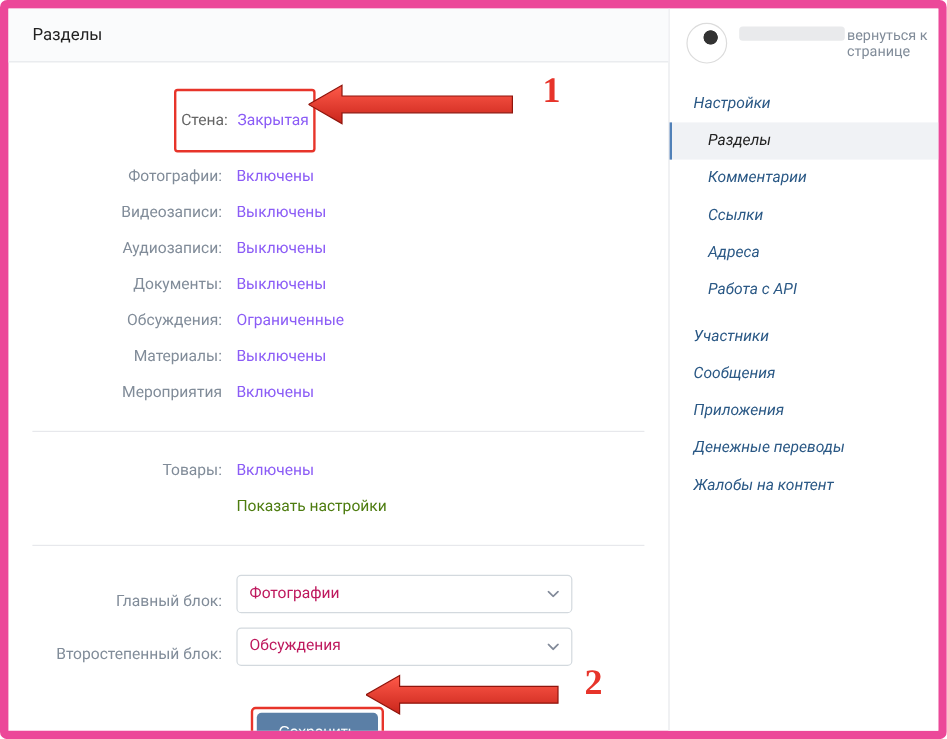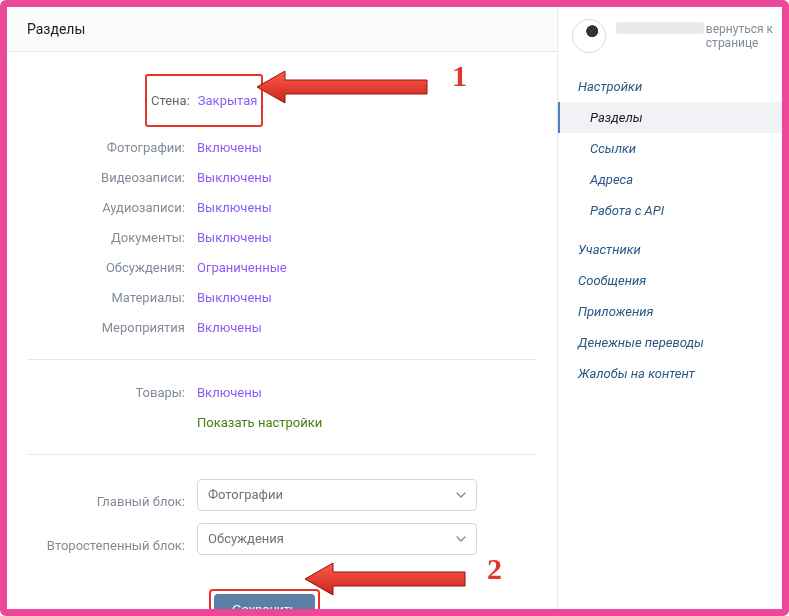--- a/index.html
+++ b/index.html
@@ -68,21 +68,21 @@
   .highlight-row .row-label { width: auto; padding-right: 8px; }
   .select {
     display: flex;
     align-items: center;
     justify-content: space-between;
     width: 280px;
     height: 32px;
     border: 1px solid #d3d9de;
     border-radius: 4px;
     padding: 0 10px;
-    color: #737373;
+    color: #be185d;
     background: #fff;
     cursor: pointer;
   }
   .chev {
     width: 10px; height: 10px;
     display: inline-flex; align-items: center; justify-content: center;
   }
   .chev svg { width: 10px; height: 6px; }
   .save-area {
     padding: 12px 0 20px;
@@ -281,20 +281,21 @@
       <div class="profile">
         <div class="avatar"></div>
         <div class="profile-text">
           <div class="name-blur"></div>
           <span class="back-link">вернуться к странице</span>
         </div>
       </div>
       <div class="nav">
         <div class="nav-item">Настройки</div>
         <div class="nav-item sub active">Разделы</div>
+        <div class="nav-item sub">Комментарии</div>
         <div class="nav-item sub">Ссылки</div>
         <div class="nav-item sub">Адреса</div>
         <div class="nav-item sub">Работа с API</div>
         <div class="nav-sep"></div>
         <div class="nav-item">Участники</div>
         <div class="nav-item">Сообщения</div>
         <div class="nav-item">Приложения</div>
         <div class="nav-item">Денежные переводы</div>
         <div class="nav-item">Жалобы на контент</div>
       </div>

